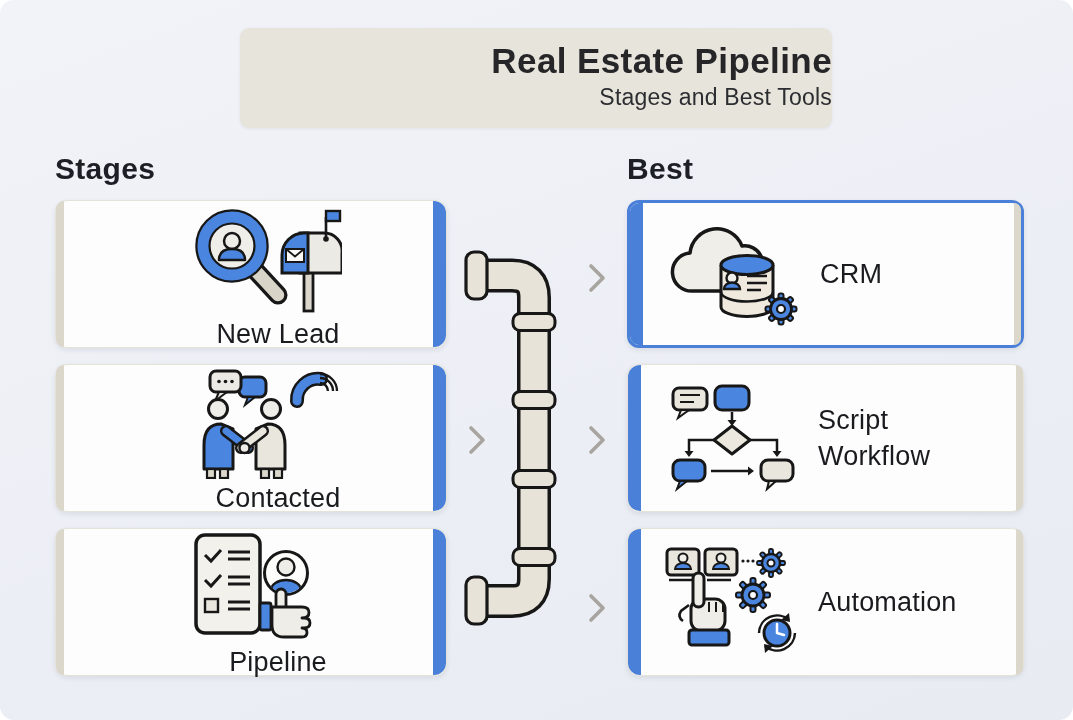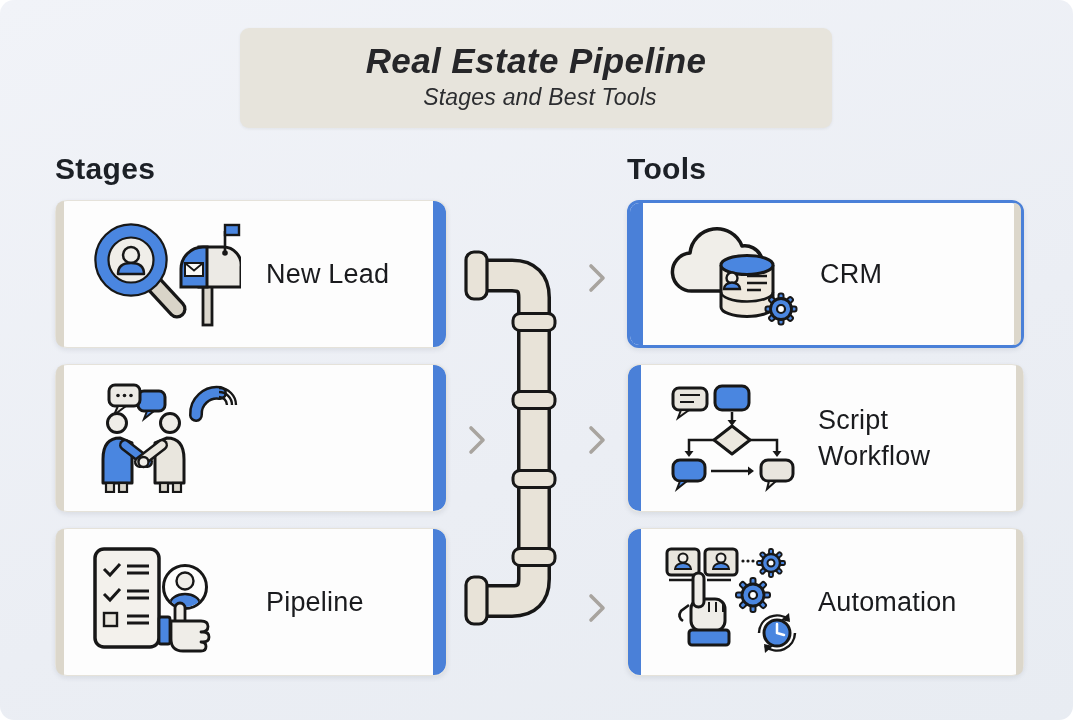--- a/index.html
+++ b/index.html
@@ -10,23 +10,22 @@
     overflow:hidden;
   }
   .canvas{
     position:relative;width:1073px;height:720px;
     background:linear-gradient(160deg,#f1f3f8 0%,#ebeef4 60%,#e8ecf2 100%);
     border-radius:14px;
   }
   
   .title-box{
     position:absolute;left:240px;top:28px;width:592px;height:100px;
-    background:#e7e4dc;border-radius:9px;text-align:center;
+    background:#e7e4dc;border-radius:9px;text-align:right;
     box-shadow:0 1px 3px rgba(60,60,60,0.08);
-    font-style:italic;
   }
   .title-box h1{
     margin:13px 0 3px 0;font-size:35px;font-weight:700;color:#262629;letter-spacing:0.4px;
   }
   .title-box .subtitle{
     font-size:23px;font-weight:500;color:#2c2d30;letter-spacing:0.2px;padding-left:8px;
   }
   
   .col-head{
     position:absolute;top:152px;font-size:30px;font-weight:700;color:#1c2026;
@@ -34,21 +33,21 @@
   }
   .col-head.stages{left:55px;width:392px;}
   .col-head.tools{left:627px;width:397px;}
   
   .card{
     position:absolute;height:148px;background:#fdfdfd;border-radius:12px;
     border:1px solid #e5e2da;box-shadow:0 2px 5px rgba(45,55,75,0.10);
     display:flex;align-items:center;box-sizing:border-box;
   }
   .r1{top:200px}.r2{top:364px}.r3{top:528px}
-  .stage-card{left:55px;width:392px;padding-left:32px;}
+  .stage-card{left:55px;width:392px;padding-left:32px;flex-direction:column;}
   .tool-card{left:627px;width:397px;padding-left:30px;}
   .tool-card.highlight{border:3px solid #4a80d8;}
   .edge-left{position:absolute;left:0;top:0;bottom:0;width:8px;background:#dcd7cb;border-radius:12px 0 0 12px;}
   .bar-right{position:absolute;right:0;top:0;bottom:0;width:13px;background:#4a80d8;border-radius:0 12px 12px 0;}
   .bar-left{position:absolute;left:0;top:0;bottom:0;width:13px;background:#4a80d8;border-radius:12px 0 0 12px;}
   .edge-right{position:absolute;right:0;top:0;bottom:0;width:7px;background:#dcd7cb;border-radius:0 12px 12px 0;}
   .tool-card.highlight .bar-left{border-radius:9px 0 0 9px;}
   .tool-card.highlight .edge-right{border-radius:0 9px 9px 0;}
   .icon-box{width:156px;height:118px;flex:0 0 auto;display:flex;align-items:center;justify-content:center;}
   .label{font-size:27px;font-weight:500;color:#1a1b1e;letter-spacing:0.2px;}
@@ -66,21 +65,21 @@
 <body>
 
 <div class="canvas">
 
   <div class="title-box">
     <h1>Real Estate Pipeline</h1>
     <div class="subtitle">Stages and Best Tools</div>
   </div>
 
   <div class="col-head stages">Stages</div>
-  <div class="col-head tools">Tools</div>
+  <div class="col-head tools">Best</div>
 
   <div class="card stage-card r1">
     <div class="edge-left"></div>
     <div class="bar-right"></div>
     <div class="icon-box">
       <svg width="150" height="110" viewBox="0 0 150 110">
         <g>
           <path d="M62,64 L86,90" stroke="#171717" stroke-width="19" stroke-linecap="round"></path>
           <path d="M62,64 L86,90" stroke="#d9d4c8" stroke-width="12.5" stroke-linecap="round"></path>
           <circle cx="40" cy="41" r="35" fill="#f0eee9" stroke="#171717" stroke-width="3.5"></circle>
@@ -135,20 +134,21 @@
           <rect x="69" y="100" width="8" height="9" fill="#dbd7cd" stroke="#171717" stroke-width="2.2"></rect>
           <rect x="82" y="100" width="8" height="9" fill="#dbd7cd" stroke="#171717" stroke-width="2.2"></rect>
           <path d="M34,62 L56,79" stroke="#171717" stroke-width="12" stroke-linecap="round"></path>
           <path d="M34,62 L56,79" stroke="#4a86e0" stroke-width="7" stroke-linecap="round"></path>
           <path d="M71,62 L49,79" stroke="#171717" stroke-width="12" stroke-linecap="round"></path>
           <path d="M71,62 L49,79" stroke="#e9e6de" stroke-width="7" stroke-linecap="round"></path>
           <circle cx="52.5" cy="79" r="5" fill="#efede8" stroke="#171717" stroke-width="2.4"></circle>
         </g>
       </svg>
     </div>
+    <div class="label">Contacted</div>
   </div>
 
   <div class="card stage-card r3">
     <div class="edge-left"></div>
     <div class="bar-right"></div>
     <div class="icon-box">
       <svg width="150" height="110" viewBox="0 0 150 110">
         <defs>
             <clipPath id="avc">
               <circle cx="94" cy="40" r="20"></circle>

